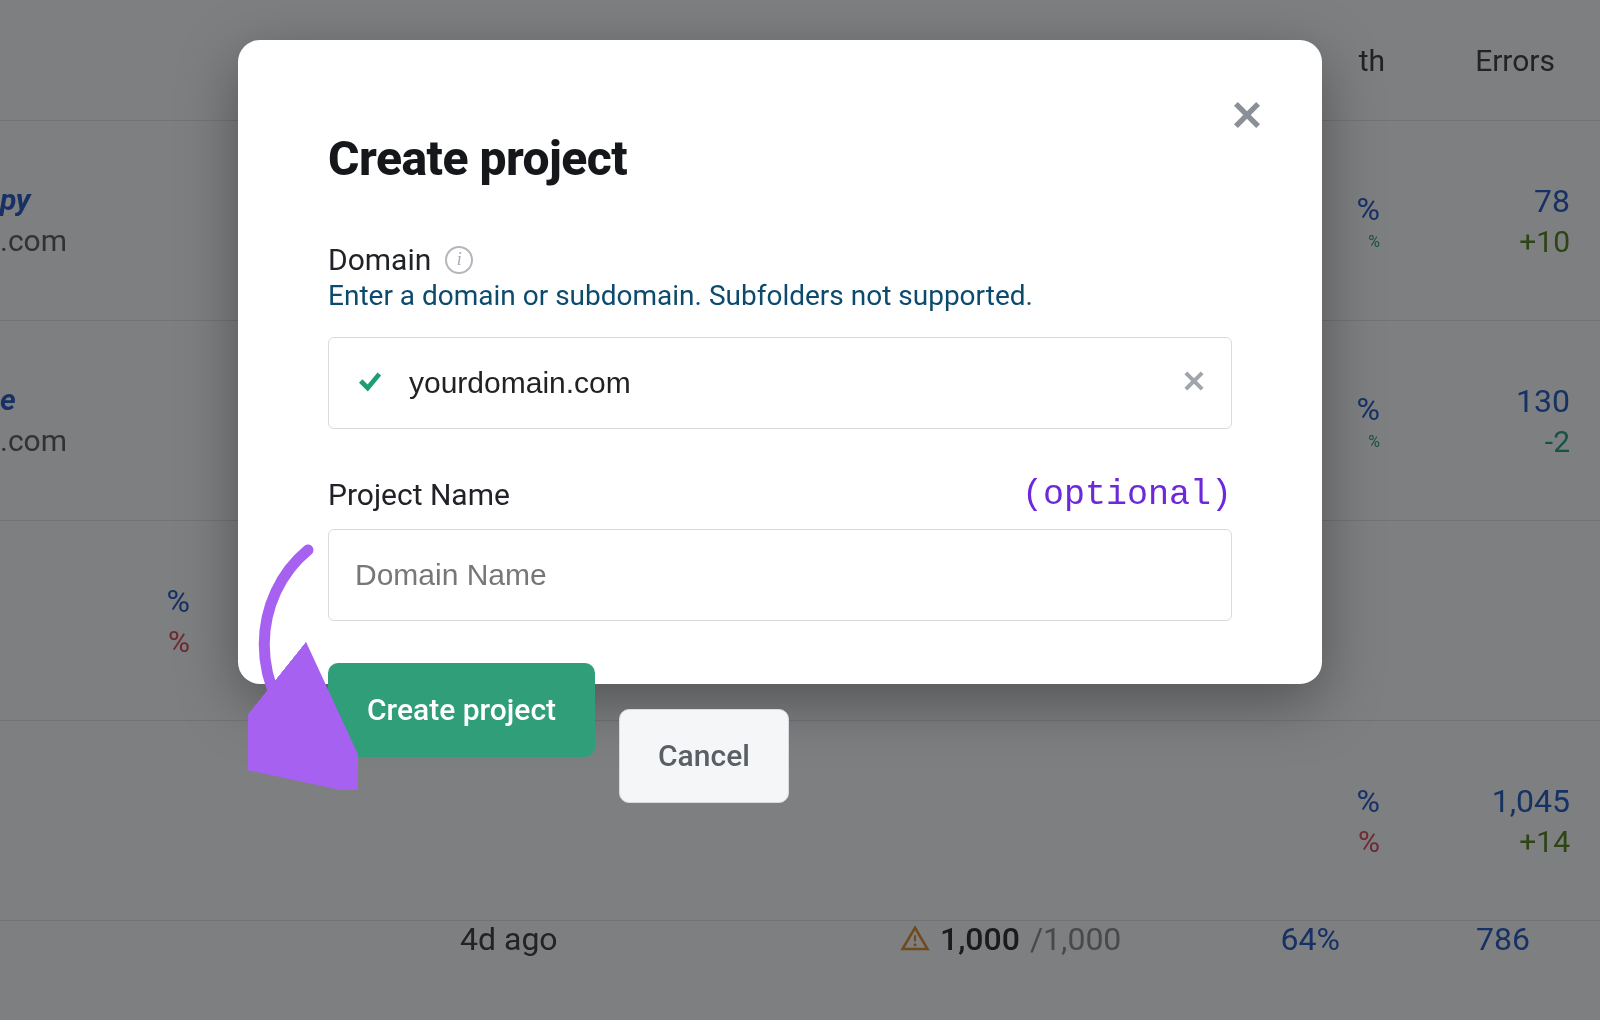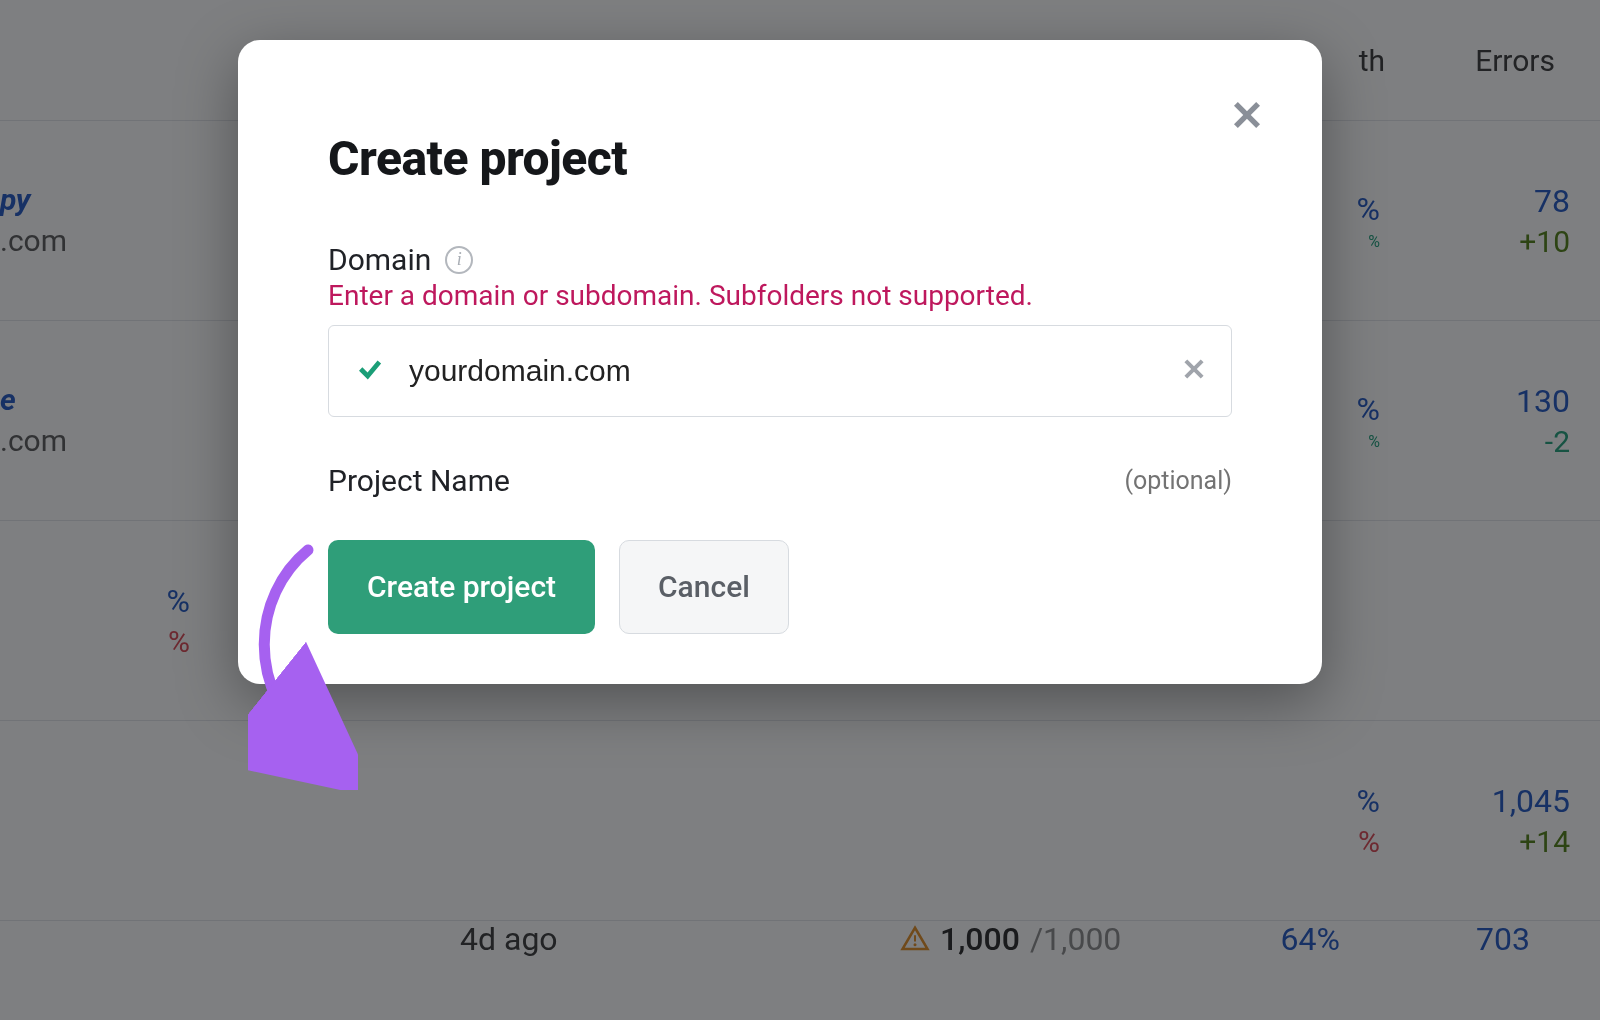--- a/index.html
+++ b/index.html
@@ -31,34 +31,34 @@
   
   .overlay{position:absolute;inset:0;background:rgba(20,22,26,.55);}
   
   .modal{position:absolute;left:238px;top:40px;width:1084px;height:644px;background:#fff;border-radius:22px;box-shadow:0 18px 60px rgba(0,0,0,.35);padding:90px 90px 60px 90px;box-sizing:border-box;}
   .modal .close{position:absolute;right:40px;top:40px;width:70px;height:70px;display:flex;align-items:center;justify-content:center;cursor:pointer;border-radius:4px;}
   .modal .close svg{stroke:#8a8f98;stroke-width:3.4;}
   .modal h1{margin:0 0 55px 0;font-size:48px;font-weight:800;color:#15171a;letter-spacing:-.5px;}
   .field-label-row{display:flex;align-items:center;justify-content:space-between;margin-bottom:8px;margin-top:11px;}
   .field-label{font-size:30px;color:#202227;display:flex;align-items:center;gap:14px;text-align:right;}
   .field-label .info{width:24px;height:24px;border:2px solid #b3b7bd;border-radius:50%;display:flex;align-items:center;justify-content:center;font-size:18px;font-style:italic;font-family:Georgia,serif;color:#a8adb4;}
-  .field-hint{font-size:28px;color:#be185d;margin-bottom:10px;line-height:1.35;}
-  .optional{font-size:25px;color:#737373;}
+  .field-hint{font-size:28px;color:#0c4a6e;margin-bottom:22px;line-height:1.35;}
+  .optional{font-size:35px;color:#6d28d9;font-family:Liberation Mono, monospace;}
   .input-wrap{position:relative;margin-bottom:46px;}
   .input{width:100%;box-sizing:border-box;height:92px;border:1.5px solid #d7dbe0;border-radius:6px;font-size:30px;color:#222;padding:0 70px 0 80px;background:#fff;outline:none;}
   .input.plain{padding:0 26px;}
   .input::placeholder{color:#777;}
   .check{position:absolute;left:28px;top:50%;transform:translateY(-50%);}
   .check svg{stroke:#1b9e77;stroke-width:4;fill:none;}
   .clear{position:absolute;right:24px;top:50%;transform:translateY(-50%);cursor:pointer;}
   .clear svg{stroke:#a0a4ab;stroke-width:3.4;}
   .buttons{display:flex;gap:24px;margin-top:42px;}
   .btn{height:92px;border-radius:10px;font-size:30px;display:flex;align-items:center;justify-content:center;padding:0 38px;cursor:pointer;border:1.5px solid transparent;font-weight:500;}
   .btn-primary{background:#2f9e79;color:#fff;}
-  .btn-secondary{background:#f5f6f7;color:#5a5f66;border-color:#d7dbe0;}
+  .btn-secondary{background:#f5f6f7;color:#5a5f66;border-color:#d7dbe0;margin-top:46px;}
   
   .arrow{position:absolute;left:248px;top:540px;width:110px;height:250px;pointer-events:none;z-index:50;}
 </style>
 </head>
 <body>
 
 <div class="bg">
   <div class="bg-header">
     <div class="hcell health">th</div>
     <div class="hcell errors">Errors</div>
@@ -130,21 +130,21 @@
     <span class="ratio">
       <svg class="warn" viewBox="0 0 24 24">
           <path d="M12 3 L22 20 H2 Z" fill="none" stroke="#e08a1e" stroke-width="2"></path>
           <circle cx="12" cy="16.5" r="1.2" fill="#e08a1e"></circle>
           <rect x="11.2" y="9" width="1.6" height="5" fill="#e08a1e"></rect>
         </svg>
       <span style="color:#222;font-weight:500">1,000</span>
         <span style="color:#888">/1,000</span>
     </span>
     <span class="val-health">64%</span>
-    <span class="val-err">703</span>
+    <span class="val-err">786</span>
   </div>
 </div>
 
 <div class="overlay"></div>
 
 <div class="modal">
   <div class="close">
     <svg width="38" height="38" viewBox="0 0 24 24">
         <line x1="5" y1="5" x2="19" y2="19"></line>
         <line x1="19" y1="5" x2="5" y2="19"></line>
@@ -170,20 +170,23 @@
           <line x1="5" y1="5" x2="19" y2="19"></line>
           <line x1="19" y1="5" x2="5" y2="19"></line>
         </svg>
     </span>
   </div>
 
   <div class="field-label-row">
     <span class="field-label">Project Name</span>
     <span class="optional">(optional)</span>
   </div>
+  <div class="input-wrap" style="margin-top:14px;margin-bottom:10px">
+    <input class="input plain" type="text" placeholder="Domain Name" style="">
+  </div>
 
   <div class="buttons">
     <div class="btn btn-primary">Create project</div>
     <div class="btn btn-secondary">Cancel</div>
   </div>
 </div>
 
 <svg class="arrow" viewBox="0 0 110 250">
   <defs>
     <marker id="ah" markerWidth="14" markerHeight="14" refX="7" refY="7" orient="auto">

